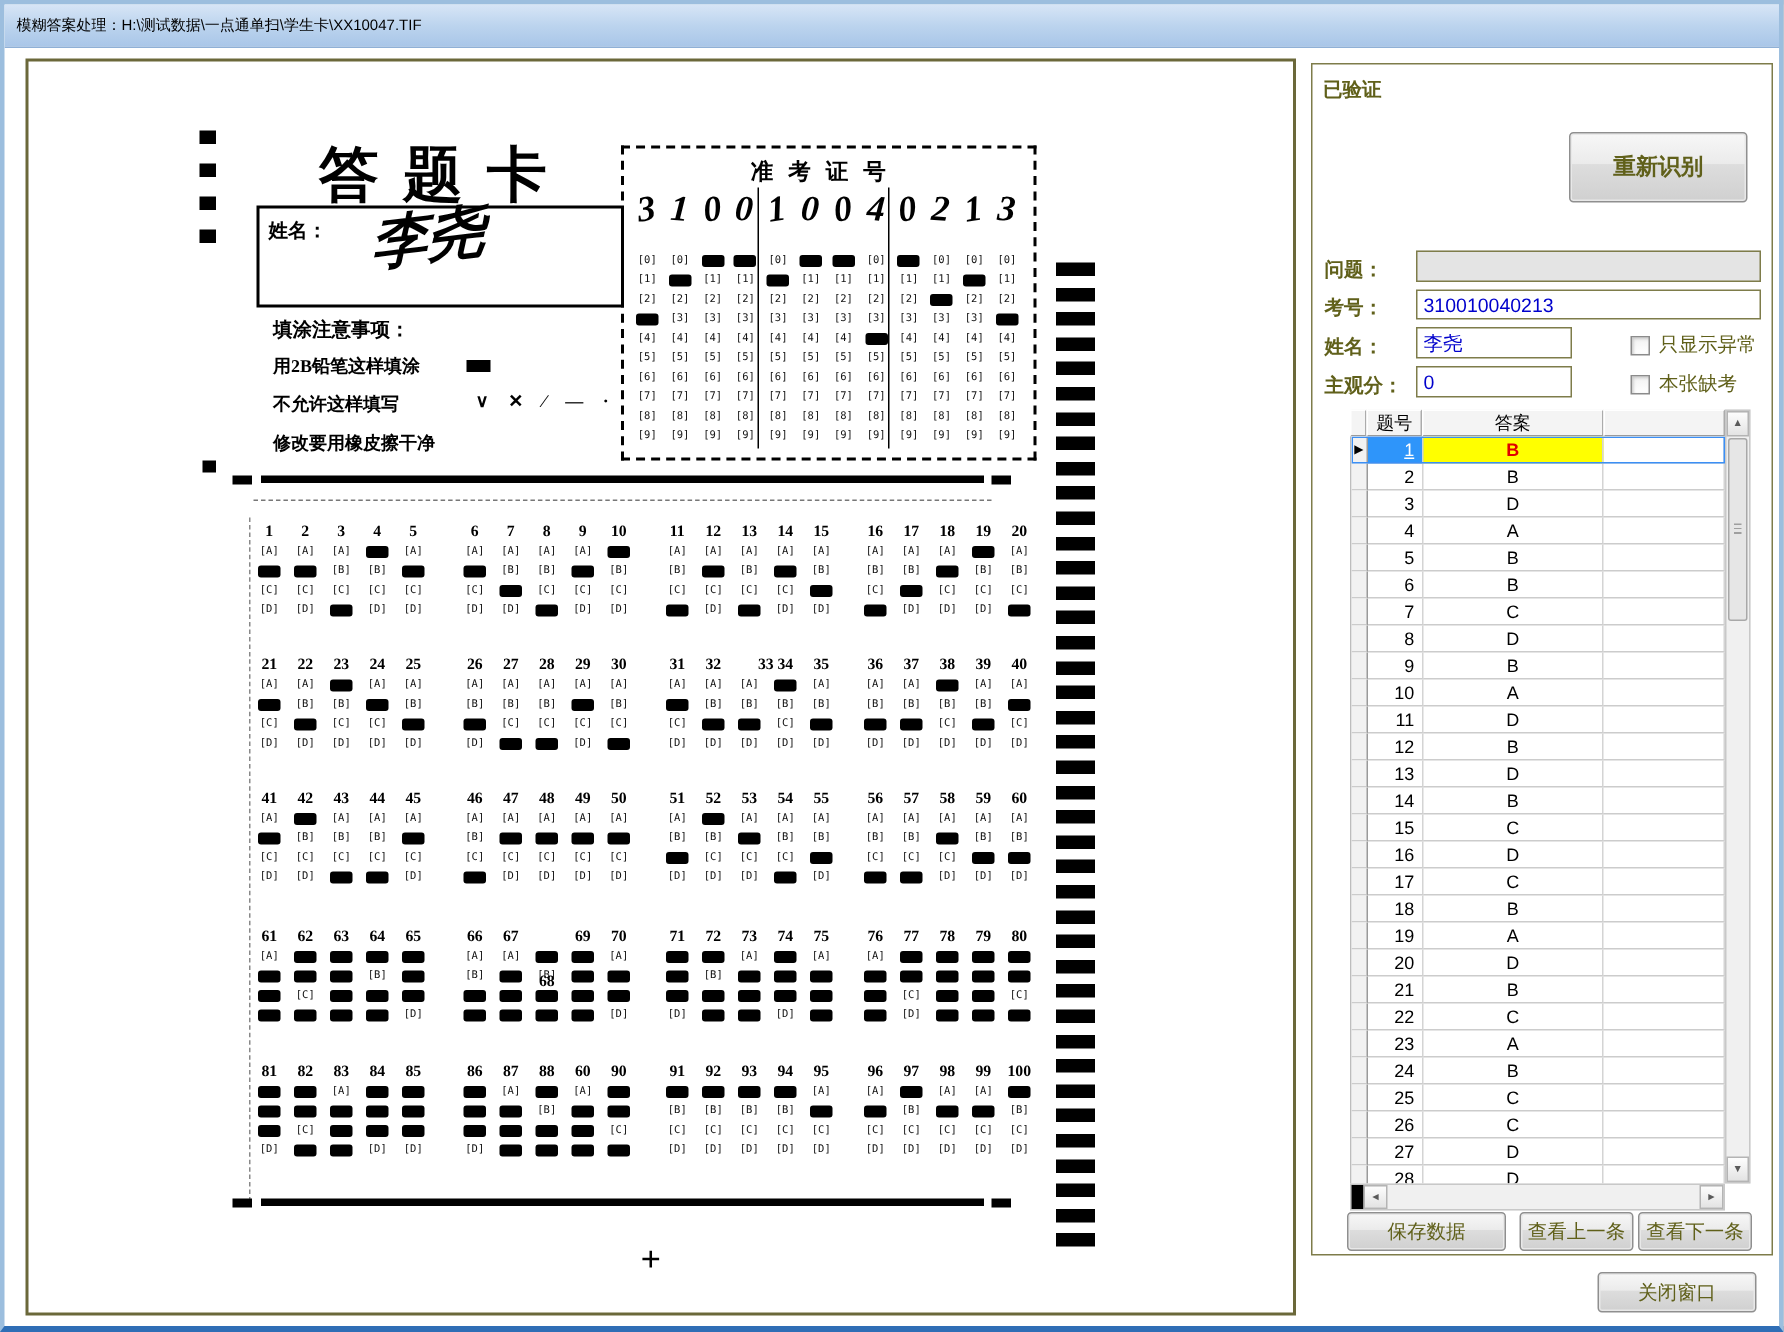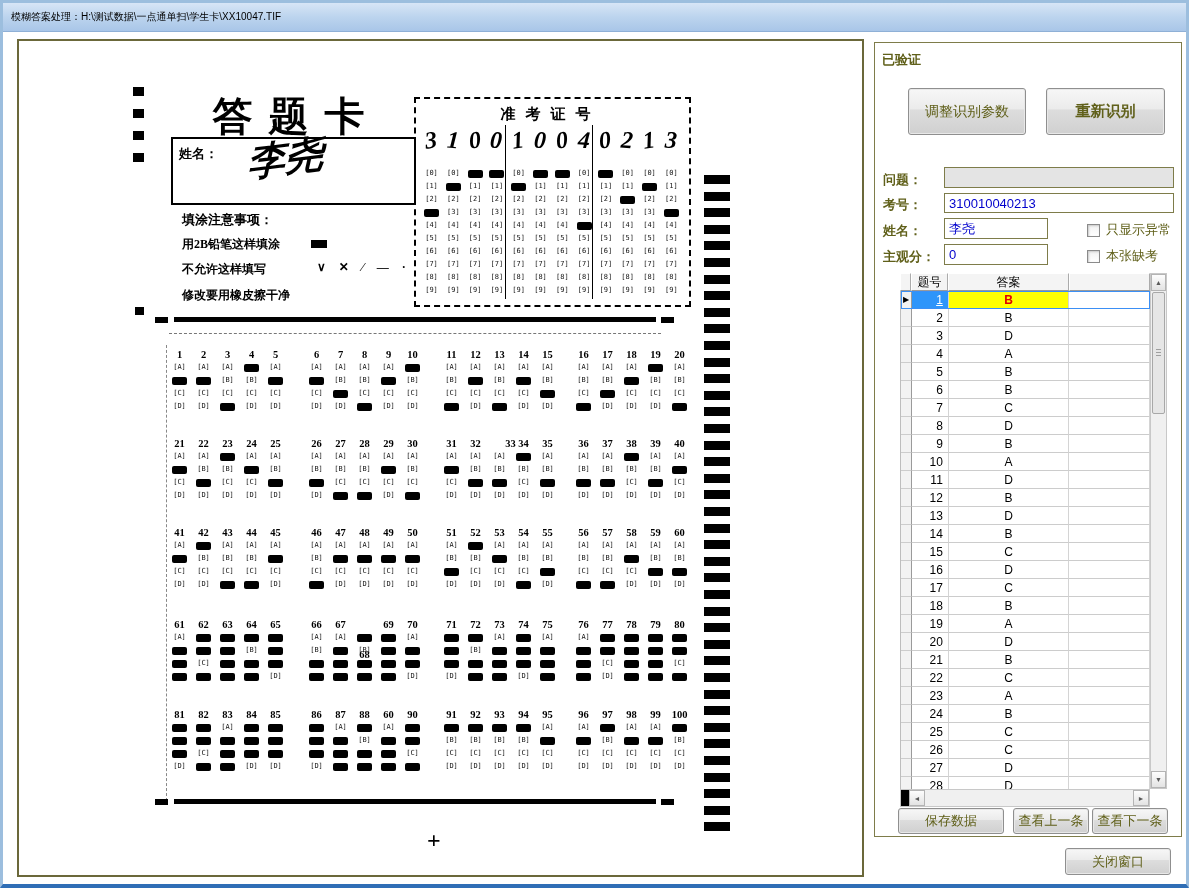--- a/index.html
+++ b/index.html
@@ -783,23 +783,20 @@
       <div class="tm" style="left: 685px; top: 715px;"></div>
       <div class="tm" style="left: 685px; top: 731.6px;"></div>
       <div class="tm" style="left: 685px; top: 748.2px;"></div>
       <div class="tm" style="left: 685px; top: 764.8px;"></div>
       <div class="tm" style="left: 685px; top: 781.4px;"></div>
     </div>
 
   <div class="gb"></div>
   <div class="olab" style="left:879px;top:48px">已验证</div>
 
-  <div class="btn big" style="left:905px;top:85px;width:118px;height:47px">
-    <span>调整识别参数</span>
-    </div>
   <div class="btn big bold" style="left:1043px;top:85px;width:119px;height:47px">
     <span>重新识别</span>
     </div>
 
   <div class="olab" style="left:880px;top:168px">问题：</div>
   <input class="field gray" style="left: 941px; top: 164px; width: 230px; height: 21px;" readonly="" value="">
   <div class="olab" style="left:880px;top:193px">考号：</div>
   <input class="field" style="left: 941px; top: 190px; width: 230px; height: 20px;" value="310010040213">
   <div class="olab" style="left:880px;top:219px">姓名：</div>
   <input class="field" style="left: 941px; top: 215px; width: 104px; height: 21px;" value="李尧">

